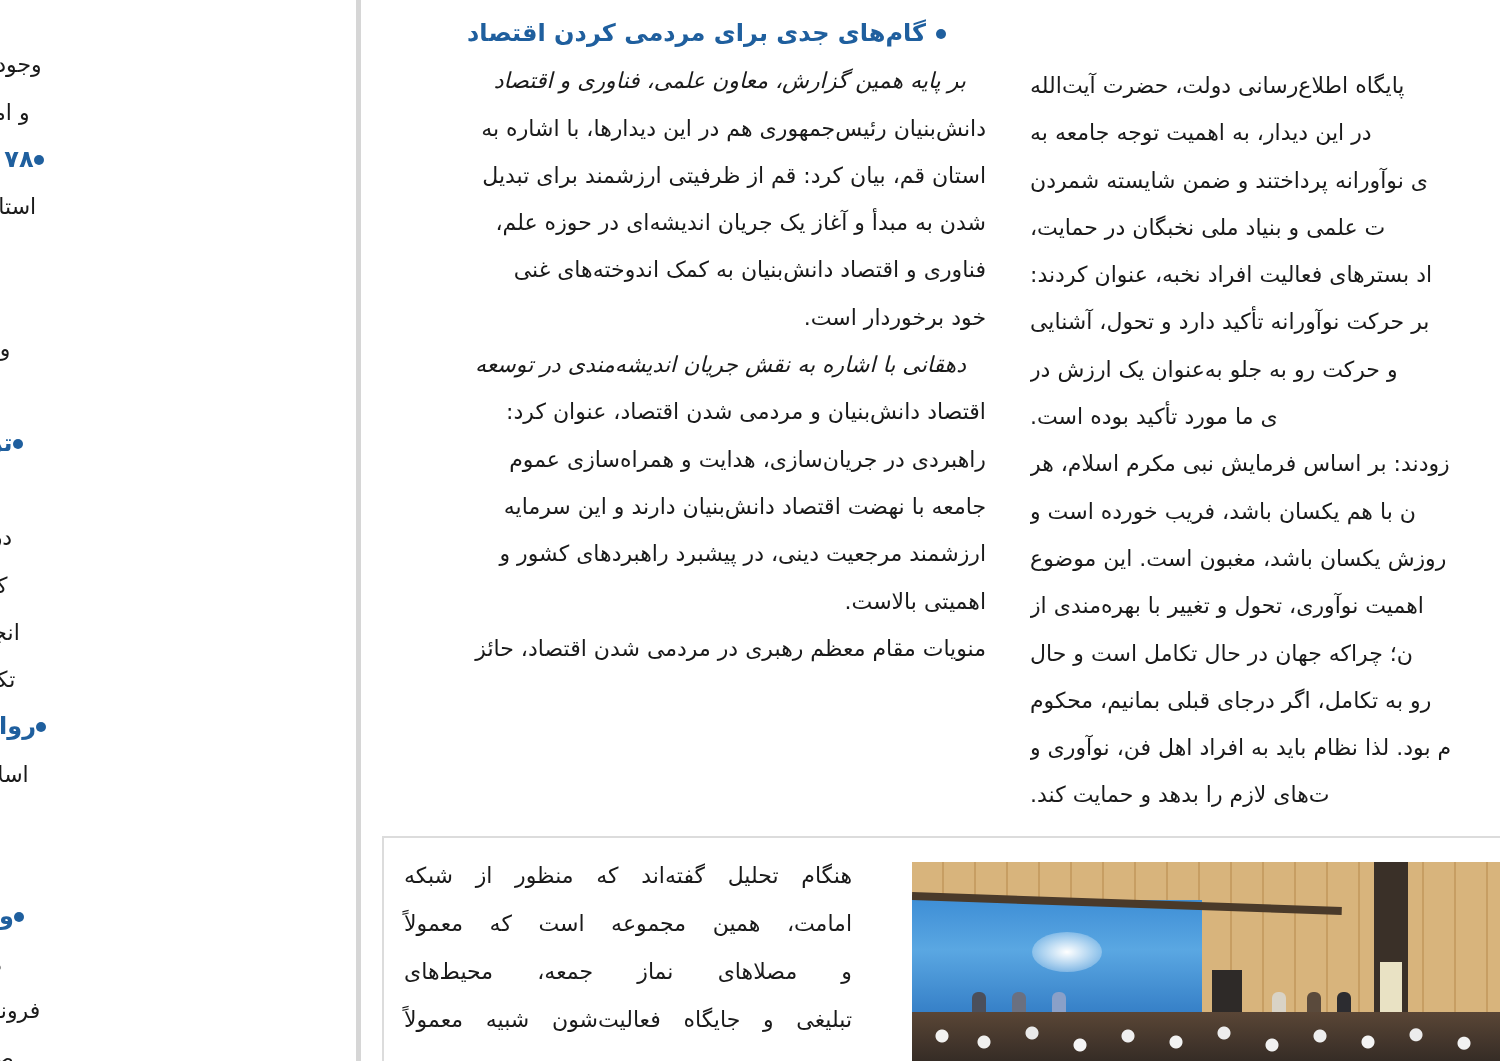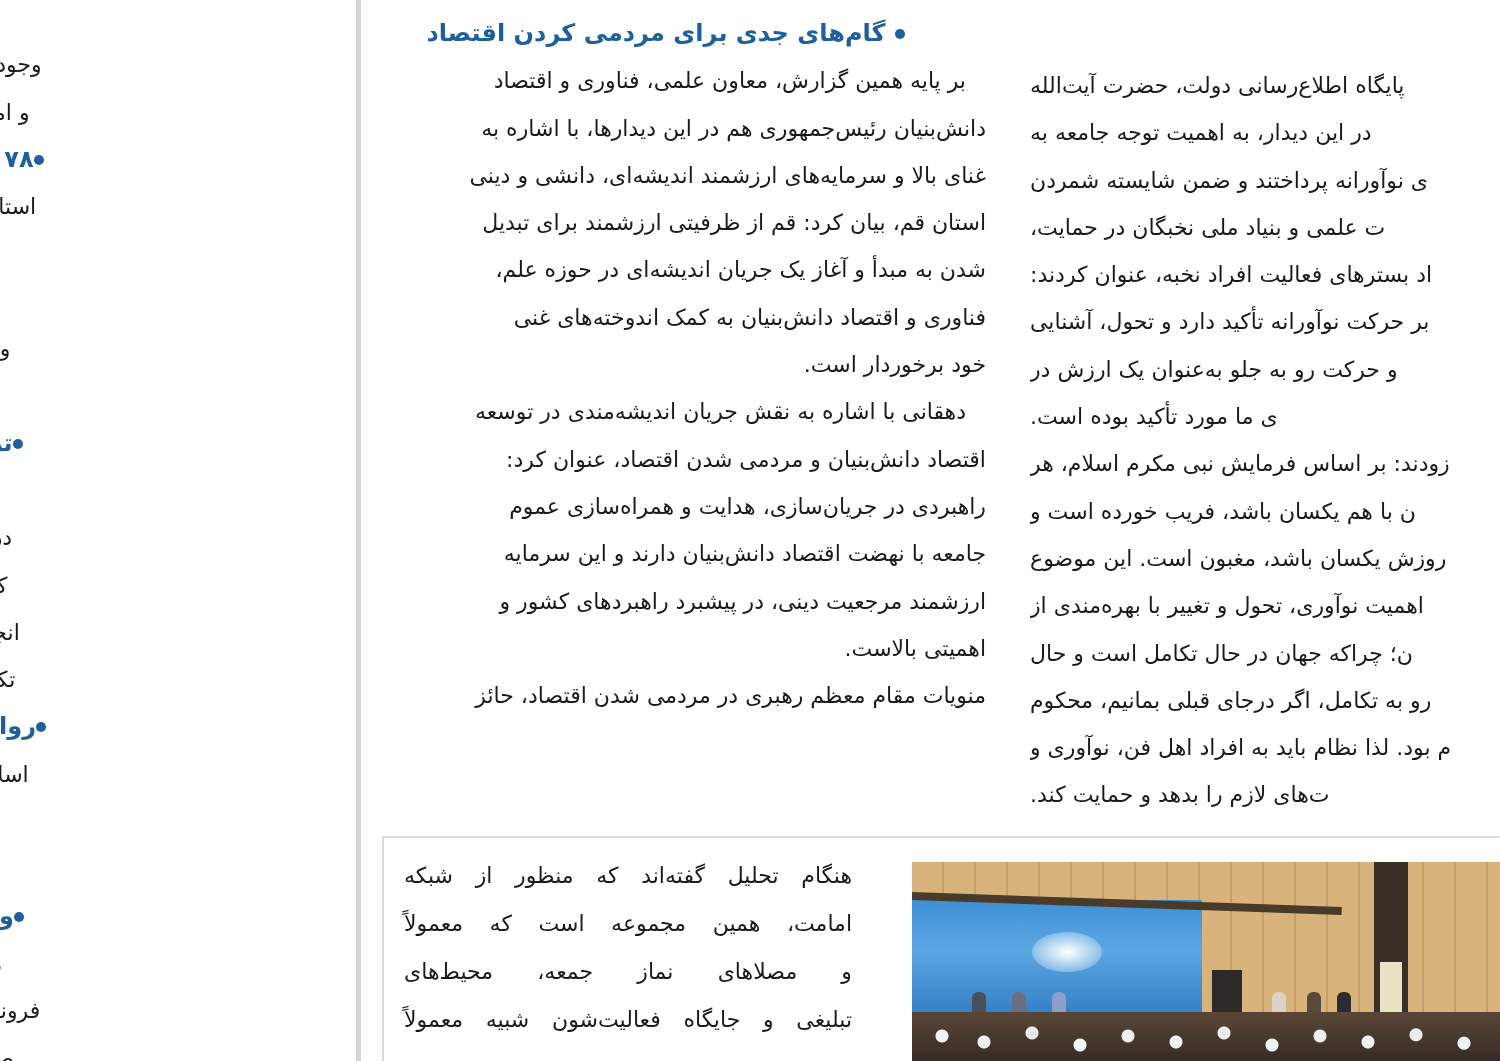--- a/index.html
+++ b/index.html
@@ -19,22 +19,22 @@
       color: #1f5f9e; font-weight: bold; font-size: 24px;
       display: block; height: 47.3px; line-height: 47.3px; white-space: nowrap;
     }
     .head .dot { display: inline-block; width: 10px; height: 10px; border-radius: 50%; background: #1f5f9e; margin-left: 10px; vertical-align: middle; }
     .clipL { position: absolute; left: 0; top: 0; width: 332px; height: 1061px; overflow: hidden; }
     .clipL .inner { position: absolute; right: 0; top: -6px; width: 620px; direction: rtl; }
     
     .vsep { position: absolute; left: 356px; top: 0; width: 5px; height: 1061px; background: #d6d6d6; }
     
     #col-mid { left: 386px; top: 10px; width: 600px; }
-    #col-mid .head { text-align: center; padding-right: 40px; }
-    .indent { padding-right: 20px; }
+    #col-mid .head { padding-right: 40px; }
+    .indent { padding-right: 20px; font-style: italic; }
     
     .clipR { position: absolute; left: 1030px; top: 0; width: 470px; height: 830px; overflow: hidden; }
     .clipR .inner { position: absolute; left: 0; top: 62px; width: 600px; direction: rtl; font-size: 22px; line-height: 47.3px; }
     .clipR .line { display: block; height: 47.3px; text-align: left; white-space: nowrap; overflow: hidden; }
     
     .box { position: absolute; left: 382px; top: 836px; width: 1118px; height: 225px; border-top: 2px solid #dcdcdc; border-left: 2px solid #dcdcdc; background: #fff; }
     .box-text { position: absolute; left: 20px; top: 14px; width: 448px; direction: rtl; font-size: 22px; line-height: 48px; white-space: nowrap; }
     .box-text .line { display: block; height: 48px; text-align: justify; text-align-last: justify; }
     .photo { position: absolute; left: 528px; top: 24px; width: 600px; height: 201px; overflow: hidden; background: #c9a46f; }
     .photo .wall { position: absolute; left: 0; top: 0; width: 100%; height: 100%; background: repeating-linear-gradient(90deg, #d8b47c 0 30px, #c79e63 30px 32px); }
@@ -100,21 +100,20 @@
   #left-inner .head { text-align: left; padding-left: 20px; }
   #left-inner .head .dot { margin-left: 0; margin-right: 10px; }
 </style>
 
 <div class="vsep"></div>
 
 <div class="col" id="col-mid">
   <div class="head"><span class="dot"></span><span>گام‌های جدی برای مردمی کردن اقتصاد</span></div>
   <span class="line indent">بر پایه همین گزارش، معاون علمی، فناوری و اقتصاد</span>
   <span class="line">دانش‌بنیان رئیس‌جمهوری هم در این دیدارها، با اشاره به</span>
-  <span class="line">غنای بالا و سرمایه‌های ارزشمند اندیشه‌ای، دانشی و دینی</span>
   <span class="line">استان قم، بیان کرد: قم از ظرفیتی ارزشمند برای تبدیل</span>
   <span class="line">شدن به مبدأ و آغاز یک جریان اندیشه‌ای در حوزه علم،</span>
   <span class="line">فناوری و اقتصاد دانش‌بنیان به کمک اندوخته‌های غنی</span>
   <span class="line last">خود برخوردار است.</span>
   <span class="line indent">دهقانی با اشاره به نقش جریان اندیشه‌مندی در توسعه</span>
   <span class="line">اقتصاد دانش‌بنیان و مردمی شدن اقتصاد، عنوان کرد:</span>
   <span class="line">راهبردی در جریان‌سازی، هدایت و همراه‌سازی عموم</span>
   <span class="line">جامعه با نهضت اقتصاد دانش‌بنیان دارند و این سرمایه</span>
   <span class="line">ارزشمند مرجعیت دینی، در پیشبرد راهبردهای کشور و</span>
   <span class="line last">اهمیتی بالاست.</span>

